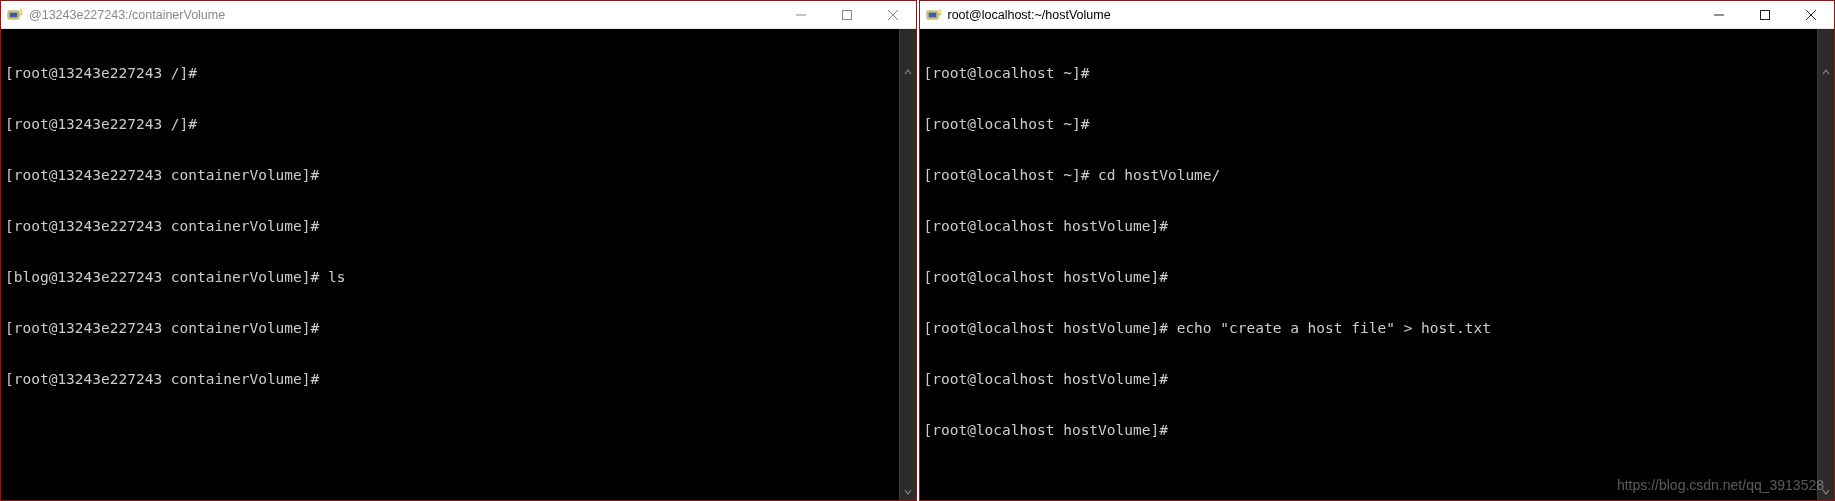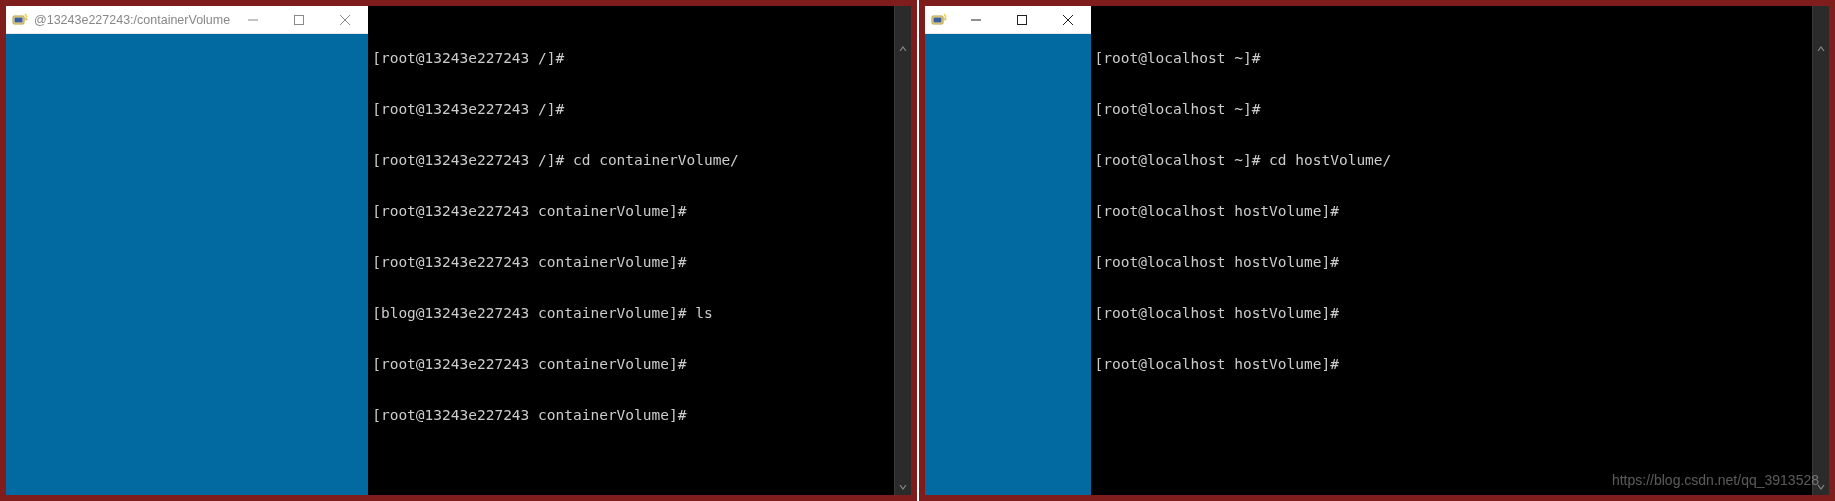--- a/index.html
+++ b/index.html
@@ -13,22 +13,23 @@
     position: relative;
   }
   .desktop {
     display: flex;
     width: 100%;
     height: 100%;
   }
   .window {
     flex: 1;
     display: flex;
-    border: 6px solid #7f1d1d;
-    background: #0369a1;
+    flex-direction: column;
+    border: 1px solid #7f1d1d;
+    background: #d946ef;
     min-width: 0;
   }
   .window + .window { margin-left: 2px; }
   .titlebar {
     height: 28px;
     background: #fff;
     display: flex;
     align-items: center;
     padding: 0 0 0 6px;
     color: #888;
@@ -58,21 +59,21 @@
     justify-content: center;
     cursor: pointer;
   }
   .terminal {
     flex: 1;
     background: #000;
     color: #ccc;
     font-family: "NSimSun","SimSun","Consolas",monospace;
     font-size: 14.5px;
     line-height: 17px;
-    padding: 10px 4px;
+    padding: 2px 4px;
     white-space: pre;
     overflow: hidden;
     position: relative;
   }
   .scrollbar {
     position: absolute;
     right: 0; top: 0; bottom: 0;
     width: 17px;
     background: #2b2b2b;
     border-left: 1px solid #3a3a3a;
@@ -134,21 +135,20 @@
           <svg width="10" height="10">
               <line x1="0" y1="0" x2="10" y2="10" stroke="#888" stroke-width="1"></line>
               <line x1="10" y1="0" x2="0" y2="10" stroke="#888" stroke-width="1"></line>
             </svg>
         </div>
       </div>
     </div>
     <div class="terminal">
       <span class="tline">[root@13243e227243 /]#</span>
       <span class="tline">[root@13243e227243 /]#</span>
-      <span class="tline">[root@13243e227243 /]# cd containerVolume/</span>
       <span class="tline">[root@13243e227243 containerVolume]#</span>
       <span class="tline">[root@13243e227243 containerVolume]#</span>
       <span class="tline">[blog@13243e227243 containerVolume]# ls</span>
       <span class="tline">[root@13243e227243 containerVolume]#</span>
       <span class="tline">[root@13243e227243 containerVolume]#</span>
       
       
       
       
       
@@ -171,20 +171,21 @@
   <div class="window active">
     <div class="titlebar">
       <span class="title-icon">
         <svg width="16" height="16" viewBox="0 0 16 16">
           <rect x="1" y="4" width="11" height="8" rx="1" fill="#f4e29c" stroke="#b59a3a" stroke-width="1"></rect>
           <rect x="2.5" y="5.5" width="8" height="5" fill="#3a5fa0"></rect>
           <rect x="12" y="6" width="3" height="2" fill="#f4e29c" stroke="#b59a3a" stroke-width="0.5"></rect>
           <path d="M13 2 L15 5" stroke="#f0d040" stroke-width="1.5"></path>
         </svg>
       </span>
+      <span class="title-text">root@localhost:~/hostVolume</span>
       <div class="title-controls">
         <div class="ctrl-btn">
           <svg width="10" height="10">
               <line x1="0" y1="5" x2="10" y2="5" stroke="#222" stroke-width="1"></line>
             </svg>
         </div>
         <div class="ctrl-btn">
           <svg width="10" height="10">
               <rect x="0.5" y="0.5" width="9" height="9" fill="none" stroke="#222" stroke-width="1"></rect>
             </svg>
@@ -196,20 +197,21 @@
             </svg>
         </div>
       </div>
     </div>
     <div class="terminal">
       <span class="tline">[root@localhost ~]#</span>
       <span class="tline">[root@localhost ~]#</span>
       <span class="tline">[root@localhost ~]# cd hostVolume/</span>
       <span class="tline">[root@localhost hostVolume]#</span>
       <span class="tline">[root@localhost hostVolume]#</span>
+      <span class="tline">[root@localhost hostVolume]# echo "create a host file" &gt; host.txt</span>
       <span class="tline">[root@localhost hostVolume]#</span>
       <span class="tline">[root@localhost hostVolume]#</span>
       
       
       
       
       
       
       
       

